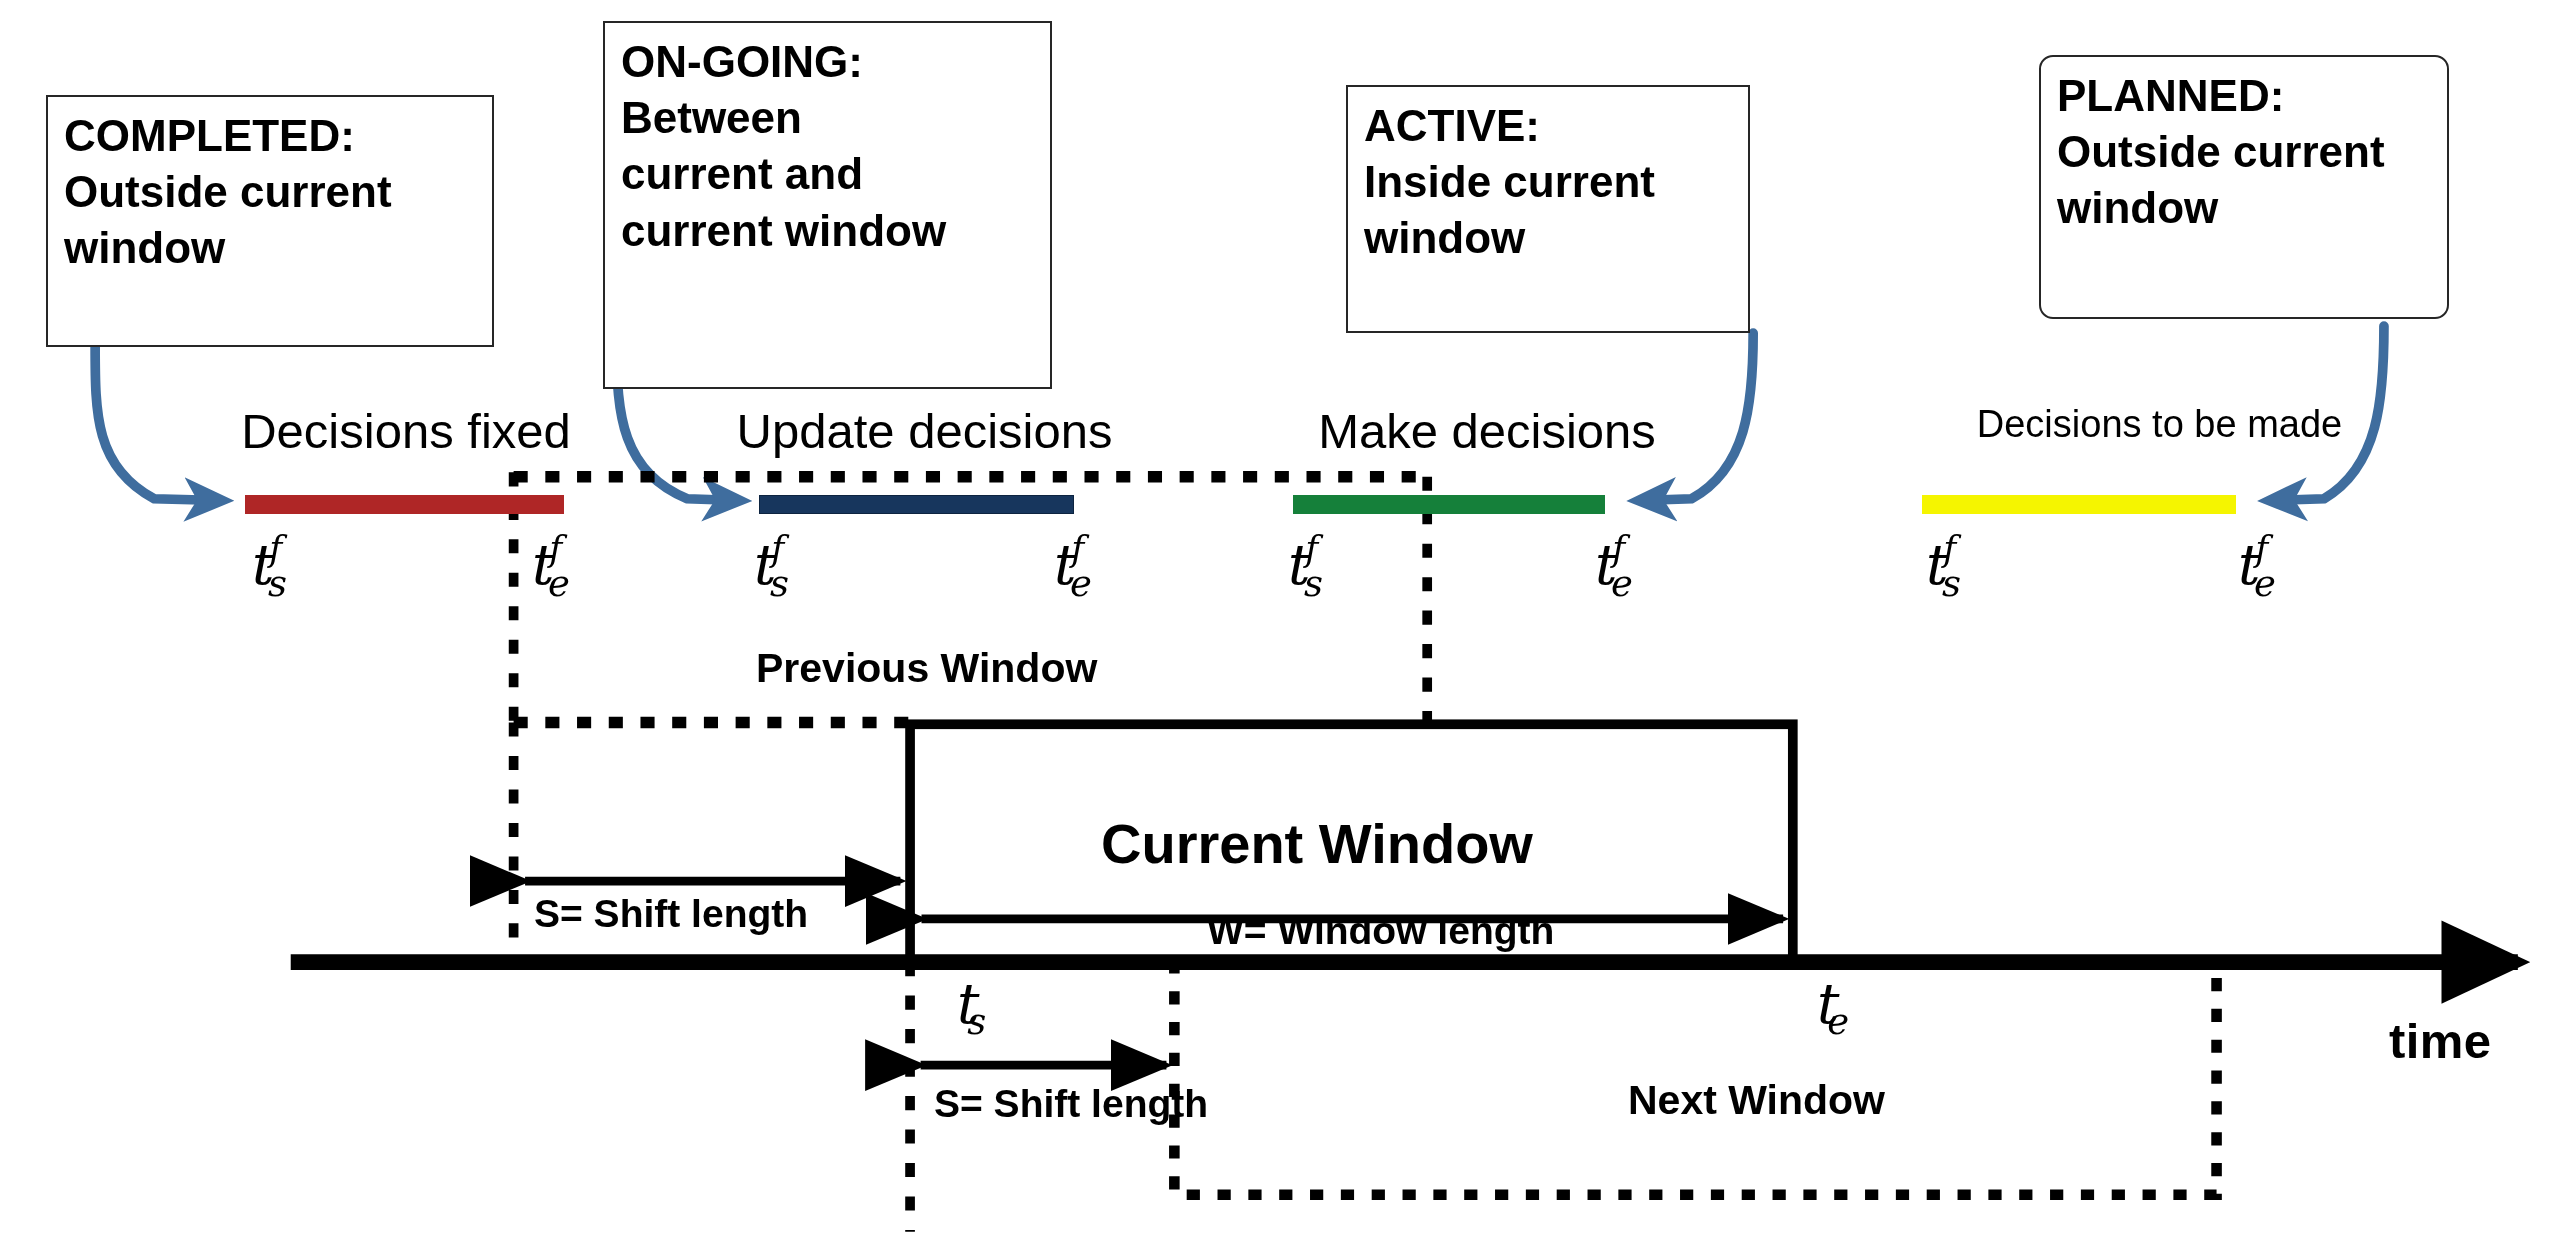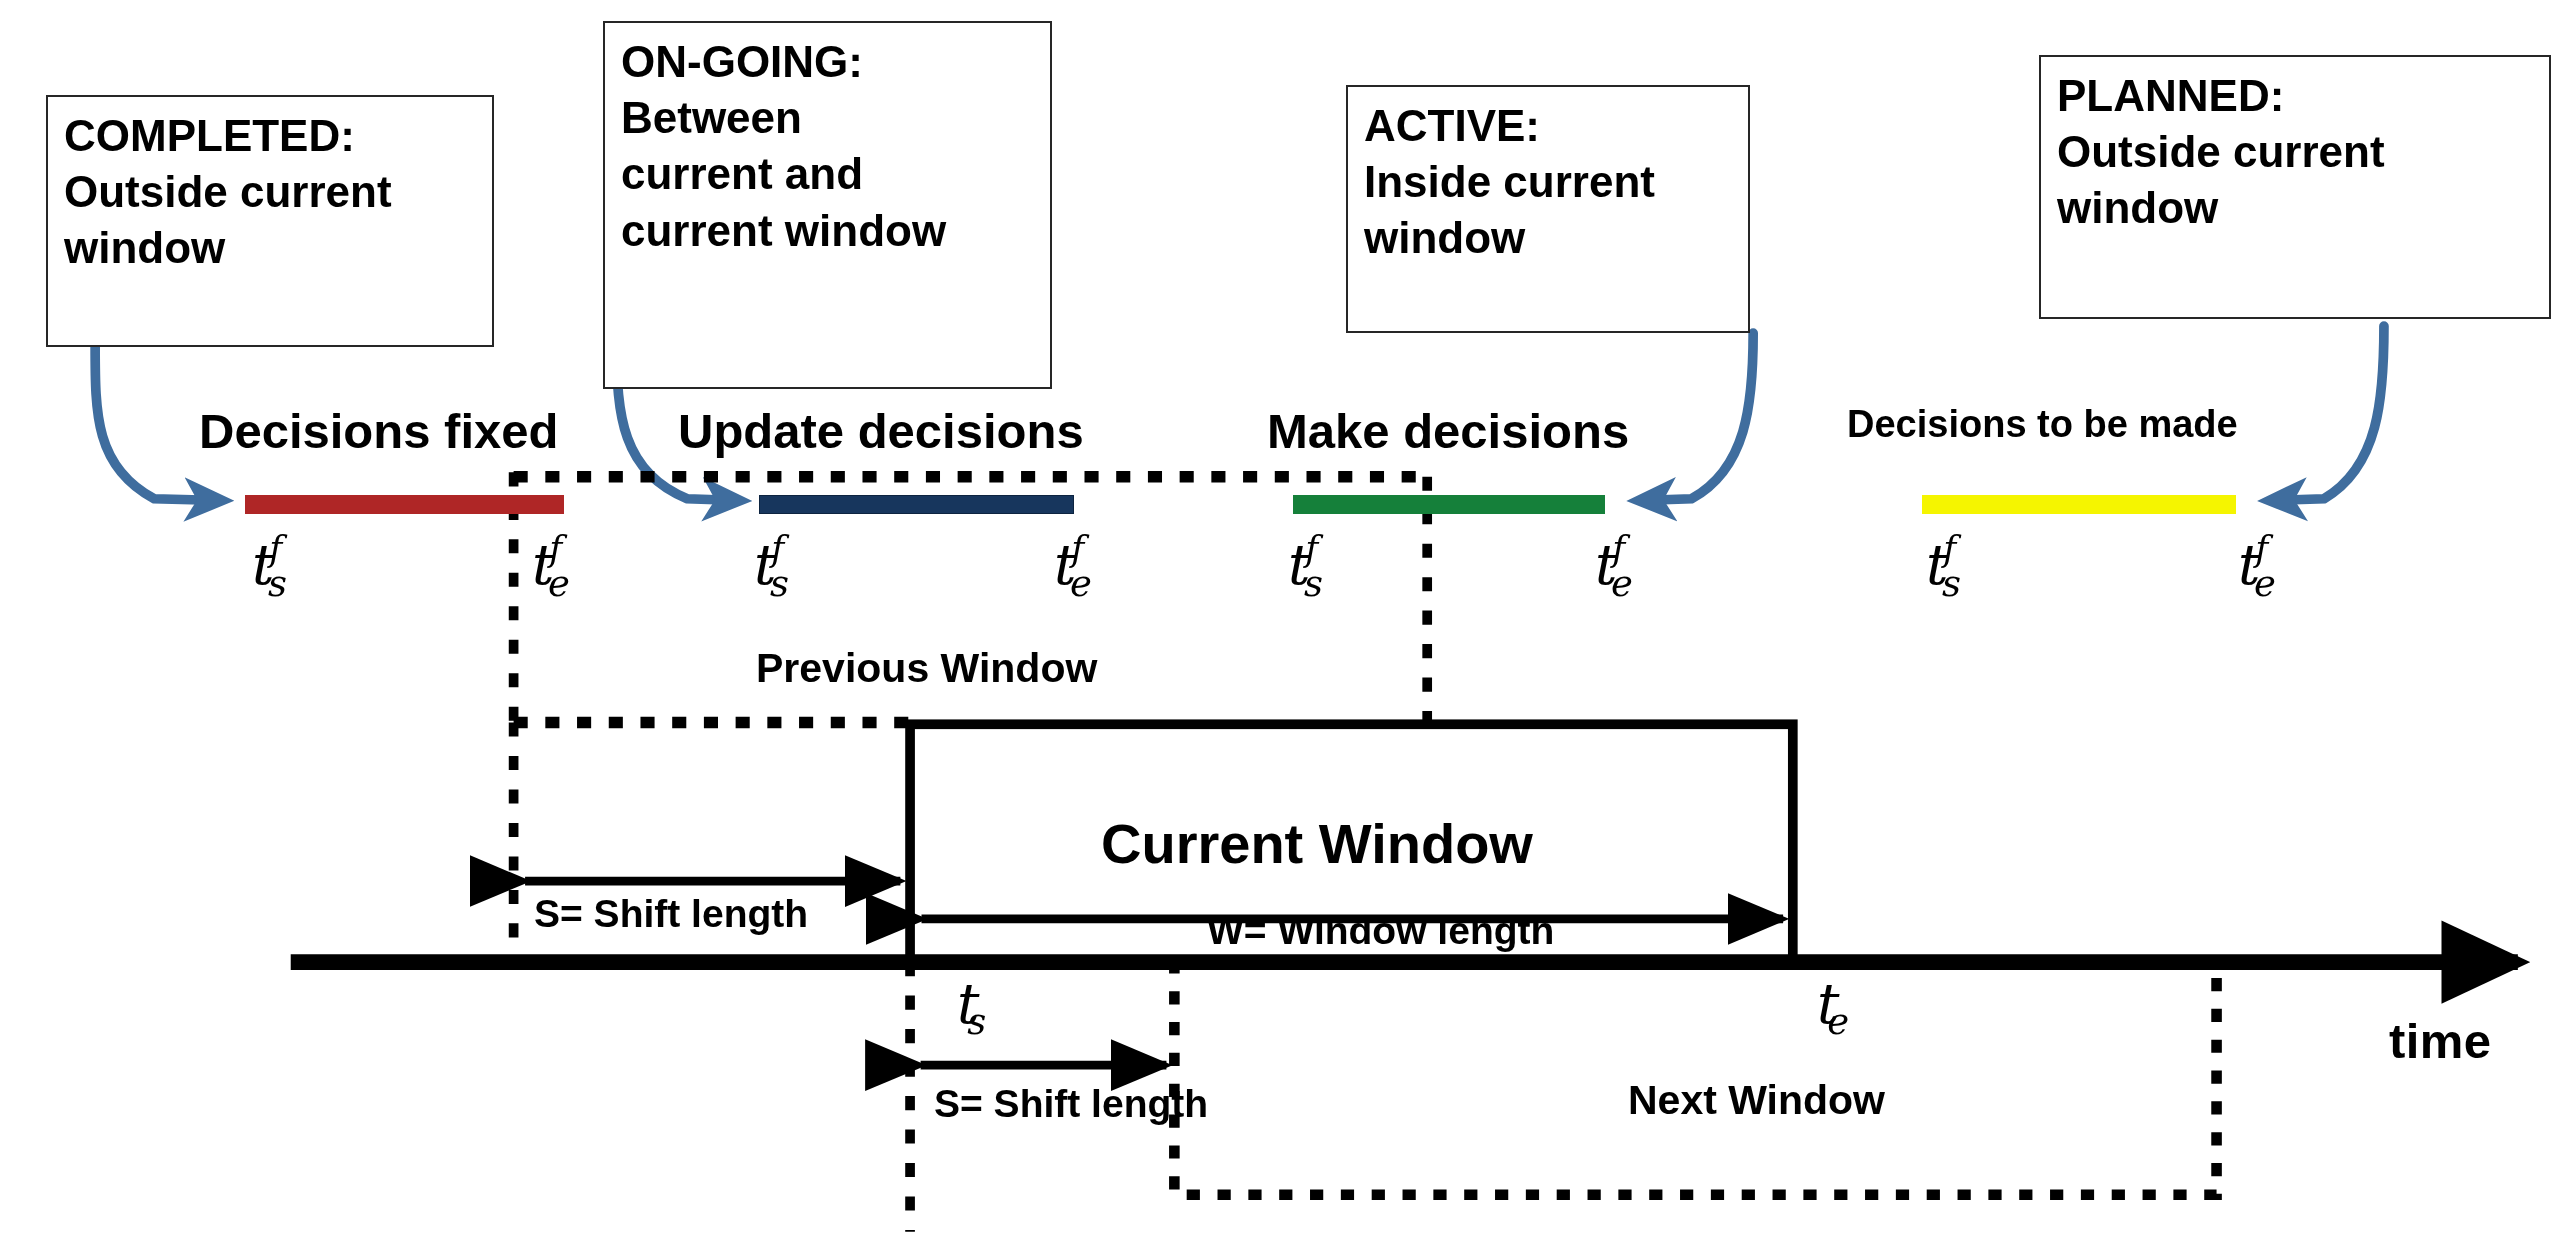--- a/index.html
+++ b/index.html
@@ -17,24 +17,24 @@
     font-weight:bold;
     color:#000;
     line-height:1.28;
     padding:10.6px 14px 8.8px 16px;
   }
   .callout .ln{display:block;white-space:nowrap;}
 
   
   .heading{
     position:absolute;
-    font-weight:bold;
+    font-weight:normal;
     color:#000;
     white-space:nowrap;
-    text-align:left;
+    text-align:center;
   }
 
   
   .bar{position:absolute;height:19.4px;}
 
   
   .math{
     position:absolute;
     font-family:"DejaVu Serif", serif;
     font-style:italic;
@@ -116,21 +116,21 @@
     <span class="ln">current and</span>
     <span class="ln">current window</span>
   </div>
 
   <div class="callout" style="left:1346px;top:85px;width:404px;height:248px;font-size:44px;">
     <span class="ln">ACTIVE:</span>
     <span class="ln">Inside current</span>
     <span class="ln">window</span>
   </div>
 
-  <div class="callout" style="left:2039px;top:55px;width:512px;height:264px;font-size:44px;">
+  <div class="callout" style="left:2039px;top:55px;width:410px;height:264px;font-size:44px;border-radius:14px;">
     <span class="ln">PLANNED:</span>
     <span class="ln">Outside current</span>
     <span class="ln">window</span>
   </div>
 
   <div class="heading" style="left:199px;top:403px;width:414px;font-size:49px;">Decisions fixed</div>
   <div class="heading" style="left:678px;top:403px;width:493px;font-size:49px;">Update decisions</div>
   <div class="heading" style="left:1267px;top:403px;width:440px;font-size:49px;">Make decisions</div>
   <div class="heading" style="left:1847px;top:403px;width:625px;font-size:38px;">Decisions to be made</div>
 

